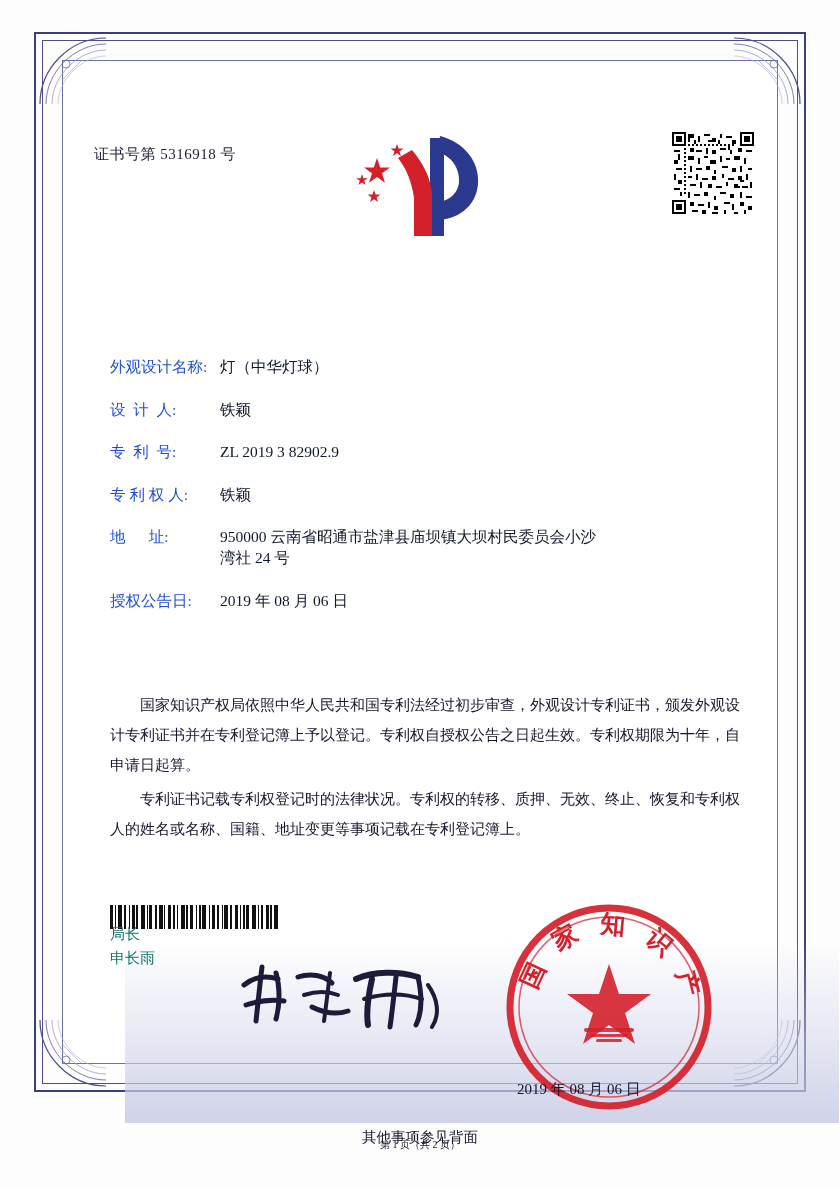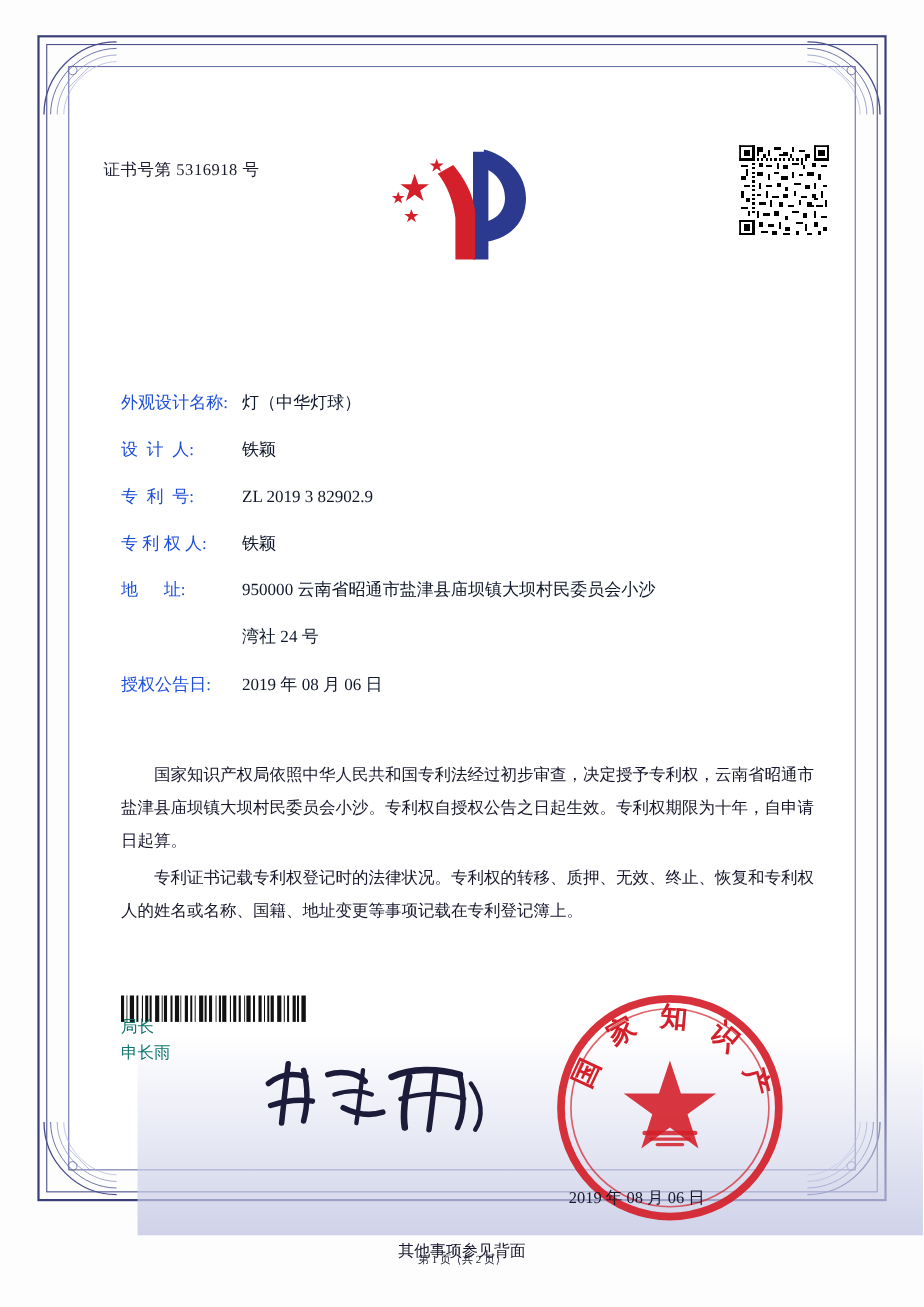--- a/index.html
+++ b/index.html
@@ -128,21 +128,21 @@
     white-space: pre;
     color: #1d4ed8;
   }
   .field-sep { width: 6px; flex: 0 0 6px; }
   .field-value {
     flex: 1 1 auto;
     color: #0f172a;
   }
   .field-value .second-line {
     display: block;
-    margin-top: 24px;
+    margin-top: 2px;
   }
   .row-split { display: flex; }
   .split-left { flex: 0 0 336px; display: flex; }
   .split-right { flex: 1 1 auto; display: flex; }
   .split-right .field-label { width: 104px; flex: 0 0 104px; }
 
   .paragraphs {
     position: absolute;
     left: 48px; top: 630px;
     width: 630px;
@@ -465,21 +465,21 @@
         <div class="split-left">
           <div class="field-label">授权公告日:</div>
           <div class="field-sep"></div>
           <div class="field-value">2019 年 08 月 06 日</div>
         </div>
       </div>
 
     </div>
 
     <div class="paragraphs">
-      <p>国家知识产权局依照中华人民共和国专利法经过初步审查，决定授予专利权，云南省昭通市盐津县庙坝镇大坝村民委员会小沙。专利权自授权公告之日起生效。专利权期限为十年，自申请日起算。</p>
+      <p>国家知识产权局依照中华人民共和国专利法经过初步审查，外观设计专利证书，颁发外观设计专利证书并在专利登记簿上予以登记。专利权自授权公告之日起生效。专利权期限为十年，自申请日起算。</p>
       <p>专利证书记载专利权登记时的法律状况。专利权的转移、质押、无效、终止、恢复和专利权人的姓名或名称、国籍、地址变更等事项记载在专利登记簿上。</p>
     </div>
 
     <div class="barcode">
       <i style="width:3px"></i>
         <i style="width:2px;background:#fff"></i>
       <i style="width:1px"></i>
         <i style="width:2px;background:#fff"></i>
       <i style="width:4px"></i>
         <i style="width:2px;background:#fff"></i>

